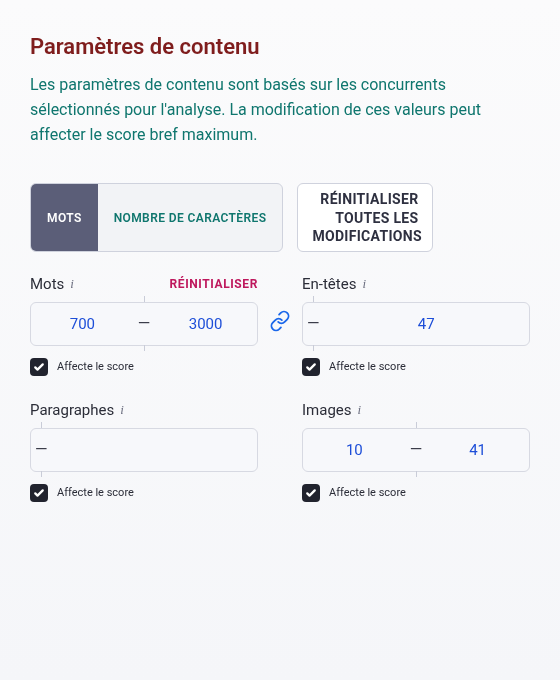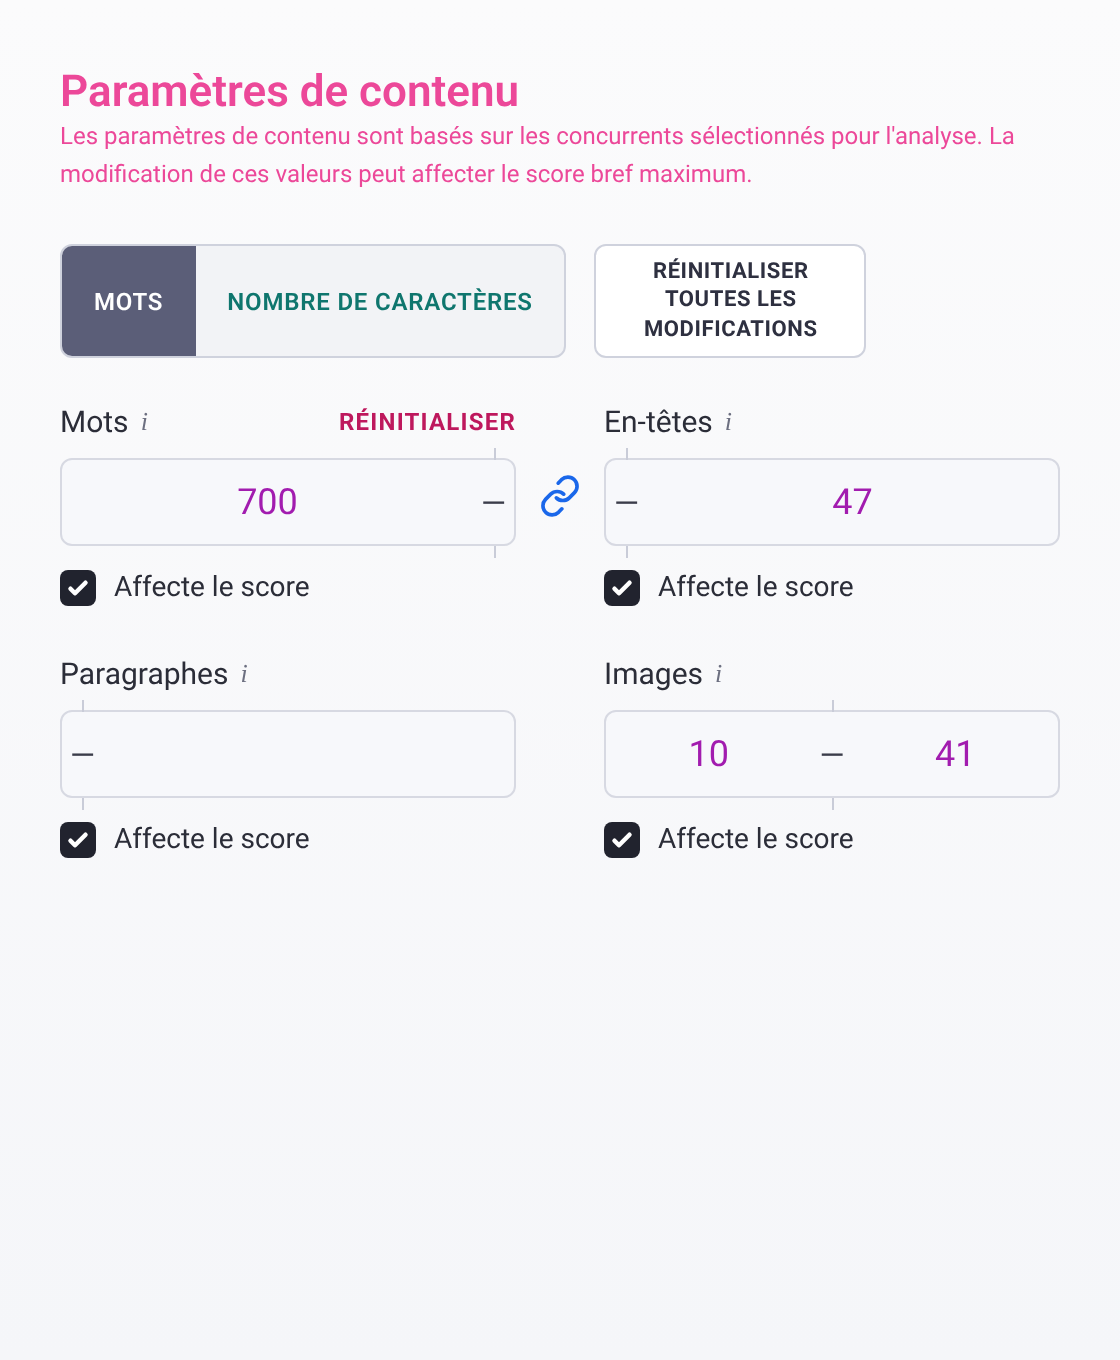--- a/index.html
+++ b/index.html
@@ -7,27 +7,28 @@
     font-family: -apple-system, BlinkMacSystemFont, "Segoe UI", Roboto, Arial, sans-serif;
     background: linear-gradient(180deg, #fbfbfc 0%, #f5f6f9 100%);
     width: 560px;
     height: 680px;
     padding: 34px 30px;
     color: #222;
   }
   .title {
     font-size: 22px;
     font-weight: 600;
-    color: #ec4899;
+    color: #7f1d1d;
+    margin-bottom: 14px;
   }
   .desc {
-    font-size: 12px;
+    font-size: 16px;
     line-height: 1.55;
-    color: #ec4899;
-    margin-bottom: 26px;
+    color: #0f766e;
+    margin-bottom: 36px;
     max-width: 480px;
   }
   .toolbar {
     display: flex;
     gap: 14px;
     margin-bottom: 22px;
     align-items: stretch;
   }
   .seg {
     display: inline-flex;
@@ -49,28 +50,28 @@
   }
   .seg button.active {
     background: #5b5e78;
     color: #fff;
   }
   .reset-all {
     border: 1px solid #cfd2dd;
     background: #fff;
     border-radius: 6px;
     padding: 6px 14px;
-    font-size: 11px;
+    font-size: 14px;
     font-weight: 700;
     letter-spacing: 0.3px;
     color: #2e3040;
     cursor: pointer;
     font-family: inherit;
     line-height: 1.3;
-    text-align: center;
+    text-align: right;
     width: 136px;
   }
   .grid {
     display: grid;
     grid-template-columns: 1fr 32px 1fr;
     column-gap: 6px;
     row-gap: 24px;
     align-items: start;
   }
   .field { }
@@ -107,22 +108,22 @@
     align-items: center;
     border: 1px solid #d7d9e2;
     border-radius: 6px;
     background: #f7f8fb;
     height: 44px;
     position: relative;
   }
   .range .cell {
     flex: 1;
     text-align: center;
-    font-size: 18px;
-    color: #a21caf;
+    font-size: 15px;
+    color: #1d4ed8;
     padding: 10px 0;
     border: none;
     background: transparent;
     font-family: inherit;
     width: 100%;
     outline: none;
   }
   .range .sep {
     color: #3b3d4a;
     font-size: 16px;
@@ -152,21 +153,21 @@
     border-radius: 4px;
     background: #21232e;
     display: flex;
     align-items: center;
     justify-content: center;
     cursor: pointer;
     flex-shrink: 0;
   }
   .chk svg { width: 12px; height: 12px; stroke: #fff; stroke-width: 3; fill: none; stroke-linecap: round; stroke-linejoin: round; }
   .chk-label {
-    font-size: 14px;
+    font-size: 11px;
     color: #2b2d38;
   }
   .link-col {
     display: flex;
     justify-content: center;
     padding-top: 36px;
   }
   .link-icon {
     color: #1a67ea;
     cursor: pointer;
@@ -194,20 +195,21 @@
     <div class="field-header">
       <span class="field-label">
         <span>Mots</span>
         <span class="info-i">i</span>
       </span>
       <span class="reset-link">RÉINITIALISER</span>
     </div>
     <div class="range">
       <input class="cell" value="700" style="">
       <span class="sep">—</span>
+      <input class="cell" value="3000" style="">
     </div>
     <div class="check-row">
       <span class="chk">
         <svg viewBox="0 0 16 16">
             <path d="M3 8.5l3 3 7-7"></path>
           </svg>
       </span>
       <span class="chk-label">Affecte le score</span>
     </div>
   </div>

